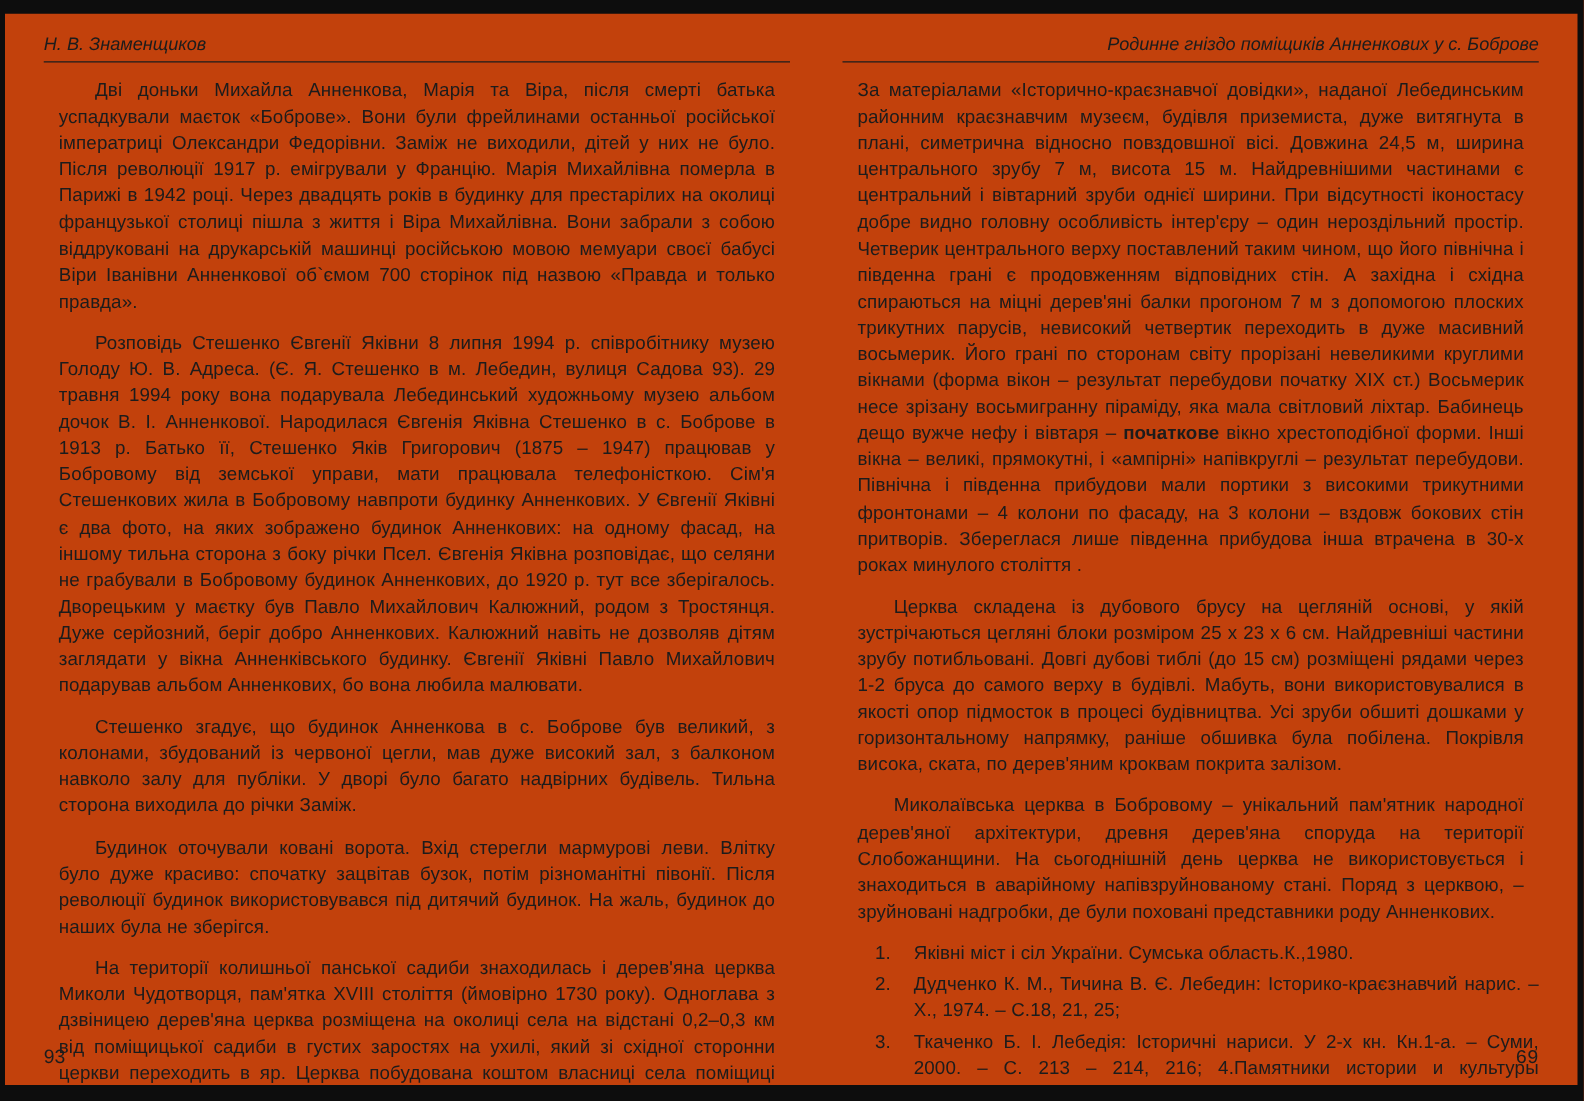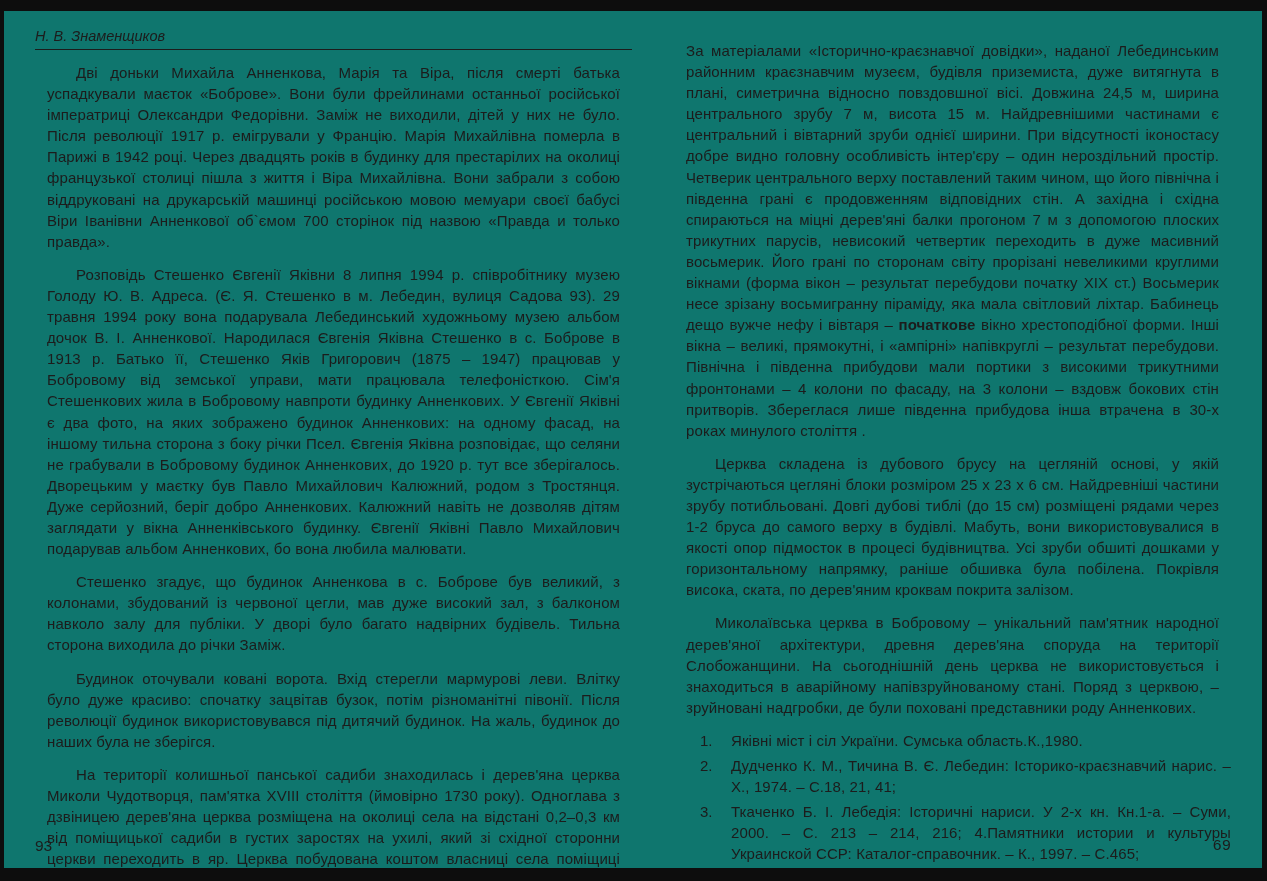--- a/index.html
+++ b/index.html
@@ -6,21 +6,21 @@
   body {
     width: 1267px; height: 881px;
     background: #0d0d0d;
     font-family: "Liberation Sans", sans-serif;
     overflow: hidden;
   }
   .spread {
     position: absolute;
     left: 4px; top: 11px;
     width: 1258px; height: 857px;
-    background: #0f766e;
+    background: #c2410c;
     color: #1c1c1c;
     display: flex;
     overflow: hidden;
   }
   .page { position: relative; box-sizing: border-box; height: 100%; }
   .page-left  { width: 633px; padding: 17px 5px 0 31px; }
   .page-right { width: 625px; padding: 17px 31px 0 37px; }
 
   .running-head {
     font-style: italic;
@@ -84,33 +84,36 @@
         <p class="indent"><span>Дві доньки Михайла Анненкова, Марія та Віра, після смерті батька успадкували маєток «Боброве». Вони були фрейлинами останньої російської імператриці Олександри Федорівни. Заміж не виходили, дітей у них не було. Після революції 1917 р. емігрували у Францію. Марія Михайлівна померла в Парижі в 1942 році. Через двадцять років в будинку для престарілих на околиці французької столиці пішла з життя і Віра Михайлівна. Вони забрали з собою віддруковані на друкарській машинці російською мовою мемуари своєї бабусі Віри Іванівни Анненкової об`ємом 700 сторінок під назвою «Правда и только правда».</span></p>
         <p class="indent"><span>Розповідь Стешенко Євгенії Яківни 8 липня 1994 р. співробітнику музею Голоду Ю. В. Адреса. (Є. Я. Стешенко в м. Лебедин, вулиця Садова 93). 29 травня 1994 року вона подарувала Лебединський художньому музею альбом дочок В. І. Анненкової. Народилася Євгенія Яківна Стешенко в с. Боброве в 1913 р. Батько її, Стешенко Яків Григорович (1875 – 1947) працював у Бобровому від земської управи, мати працювала телефоністкою. Сім'я Стешенкових жила в Бобровому навпроти будинку Анненкових. У Євгенії Яківні є два фото, на яких зображено будинок Анненкових: на одному фасад, на іншому тильна сторона з боку річки Псел. Євгенія Яківна розповідає, що селяни не грабували в Бобровому будинок Анненкових, до 1920 р. тут все зберігалось. Дворецьким у маєтку був Павло Михайлович Калюжний, родом з Тростянця. Дуже серйозний, беріг добро Анненкових. Калюжний навіть не дозволяв дітям заглядати у вікна Анненківського будинку. Євгенії Яківні Павло Михайлович подарував альбом Анненкових, бо вона любила малювати.</span></p>
         <p class="indent"><span>Стешенко згадує, що будинок Анненкова в с. Боброве був великий, з колонами, збудований із червоної цегли, мав дуже високий зал, з балконом навколо залу для публіки. У дворі було багато надвірних будівель. Тильна сторона виходила до річки Заміж.</span></p>
         <p class="indent"><span>Будинок оточували ковані ворота. Вхід стерегли мармурові леви. Влітку було дуже красиво: спочатку зацвітав бузок, потім різноманітні півонії. Після революції будинок використовувався під дитячий будинок. На жаль, будинок до наших була не зберігся.</span></p>
         <p class="indent"><span>На території колишньої панської садиби знаходилась і дерев'яна церква Миколи Чудотворця, пам'ятка XVIII століття (ймовірно 1730 року). Одноглава з дзвіницею дерев'яна церква розміщена на околиці села на відстані 0,2–0,3 км від поміщицької садиби в густих заростях на ухилі, який зі східної сторонни церкви переходить в яр. Церква побудована коштом власниці села поміщиці Бухаріної. Це була тричастинна одноглава будівля з прямокутним нефом, бабинцем і ограненим вівтарем. На початку XIX ст. церква була перебудована новими власниками Бобрового Аненковими. Її розширили за рахунок північного і південного притвору, а також західного притвору з дзвіницею. Змінені форми верху, вікон, з'явилися колонні портики і споруда набула стилістичні елементи російського класицизму.</span></p>
       </div>
     <div class="page-number pn-left">93</div>
   </section>
 
   <section class="page page-right">
+    <header class="running-head right-align">
+      <span>Родинне гніздо поміщиків Анненкових у с. Боброве</span>
+    </header>
     <div class="body-text" id="right-paragraphs">
         <p class=""><span>За матеріалами «Історично-краєзнавчої довідки», наданої Лебединським районним краєзнавчим музеєм, будівля приземиста, дуже витягнута в плані, симетрична відносно повздовшної вісі. Довжина 24,5 м, ширина центрального зрубу 7 м, висота 15 м. Найдревнішими частинами є центральний і вівтарний зруби однієї ширини. При відсутності іконостасу добре видно головну особливість інтер'єру – один нероздільний простір. Четверик центрального верху поставлений таким чином, що його північна і південна грані є продовженням відповідних стін. А західна і східна спираються на міцні дерев'яні балки прогоном 7 м з допомогою плоских трикутних парусів, невисокий четвертик переходить в дуже масивний восьмерик. Його грані по сторонам світу прорізані невеликими круглими вікнами (форма вікон – результат перебудови початку XIX ст.) Восьмерик несе зрізану восьмигранну піраміду, яка мала світловий ліхтар. Бабинець дещо вужче нефу і вівтаря – </span><span class="bold">початкове</span><span> вікно хрестоподібної форми. Інші вікна – великі, прямокутні, і «ампірні» напівкруглі – результат перебудови. Північна і південна прибудови мали портики з високими трикутними фронтонами – 4 колони по фасаду, на 3 колони – вздовж бокових стін притворів. Збереглася лише південна прибудова інша втрачена в 30-х роках минулого століття .</span></p>
         <p class="indent"><span>Церква складена із дубового брусу на цегляній основі, у якій зустрічаються цегляні блоки розміром 25 х 23 х 6 см. Найдревніші частини зрубу потибльовані. Довгі дубові тиблі (до 15 см) розміщені рядами через 1-2 бруса до самого верху в будівлі. Мабуть, вони використовувалися в якості опор підмосток в процесі будівництва. Усі зруби обшиті дошками у горизонтальному напрямку, раніше обшивка була побілена. Покрівля висока, ската, по дерев'яним кроквам покрита залізом.</span></p>
         <p class="indent"><span>Миколаївська церква в Бобровому – унікальний пам'ятник народної дерев'яної архітектури, древня дерев'яна споруда на території Слобожанщини. На сьогоднішній день церква не використовується і знаходиться в аварійному напівзруйнованому стані. Поряд з церквою, – зруйновані надгробки, де були поховані представники роду Анненкових.</span></p>
       </div>
     <div class="sources" id="sources-list">
         <div class="src-item">
           <span class="src-num">1.</span>
           <span class="src-text">Яківні міст і сіл України. Сумська область.К.,1980.</span>
         </div>
         <div class="src-item">
           <span class="src-num">2.</span>
-          <span class="src-text">Дудченко К. М., Тичина В. Є. Лебедин: Історико-краєзнавчий нарис. – Х., 1974. – С.18, 21, 41;</span>
+          <span class="src-text">Дудченко К. М., Тичина В. Є. Лебедин: Історико-краєзнавчий нарис. – Х., 1974. – С.18, 21, 25;</span>
         </div>
         <div class="src-item">
           <span class="src-num">3.</span>
           <span class="src-text">Ткаченко Б. І. Лебедія: Історичні нариси. У 2-х кн. Кн.1-а. – Суми, 2000. – С. 213 – 214, 216; 4.Памятники истории и культуры Украинской ССР: Каталог-справочник. – К., 1997. – С.465;</span>
         </div>
       </div>
     <div class="page-number pn-right">69</div>
   </section>
 
 </div>

